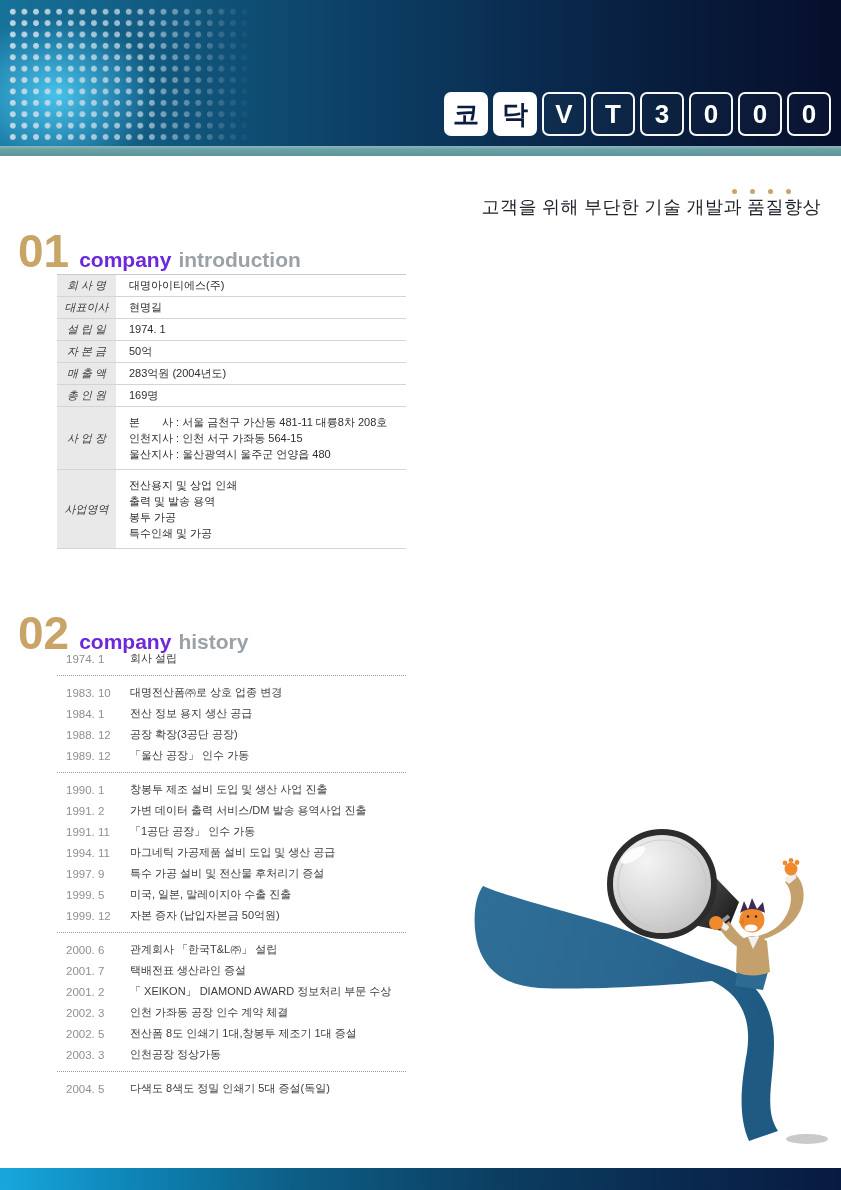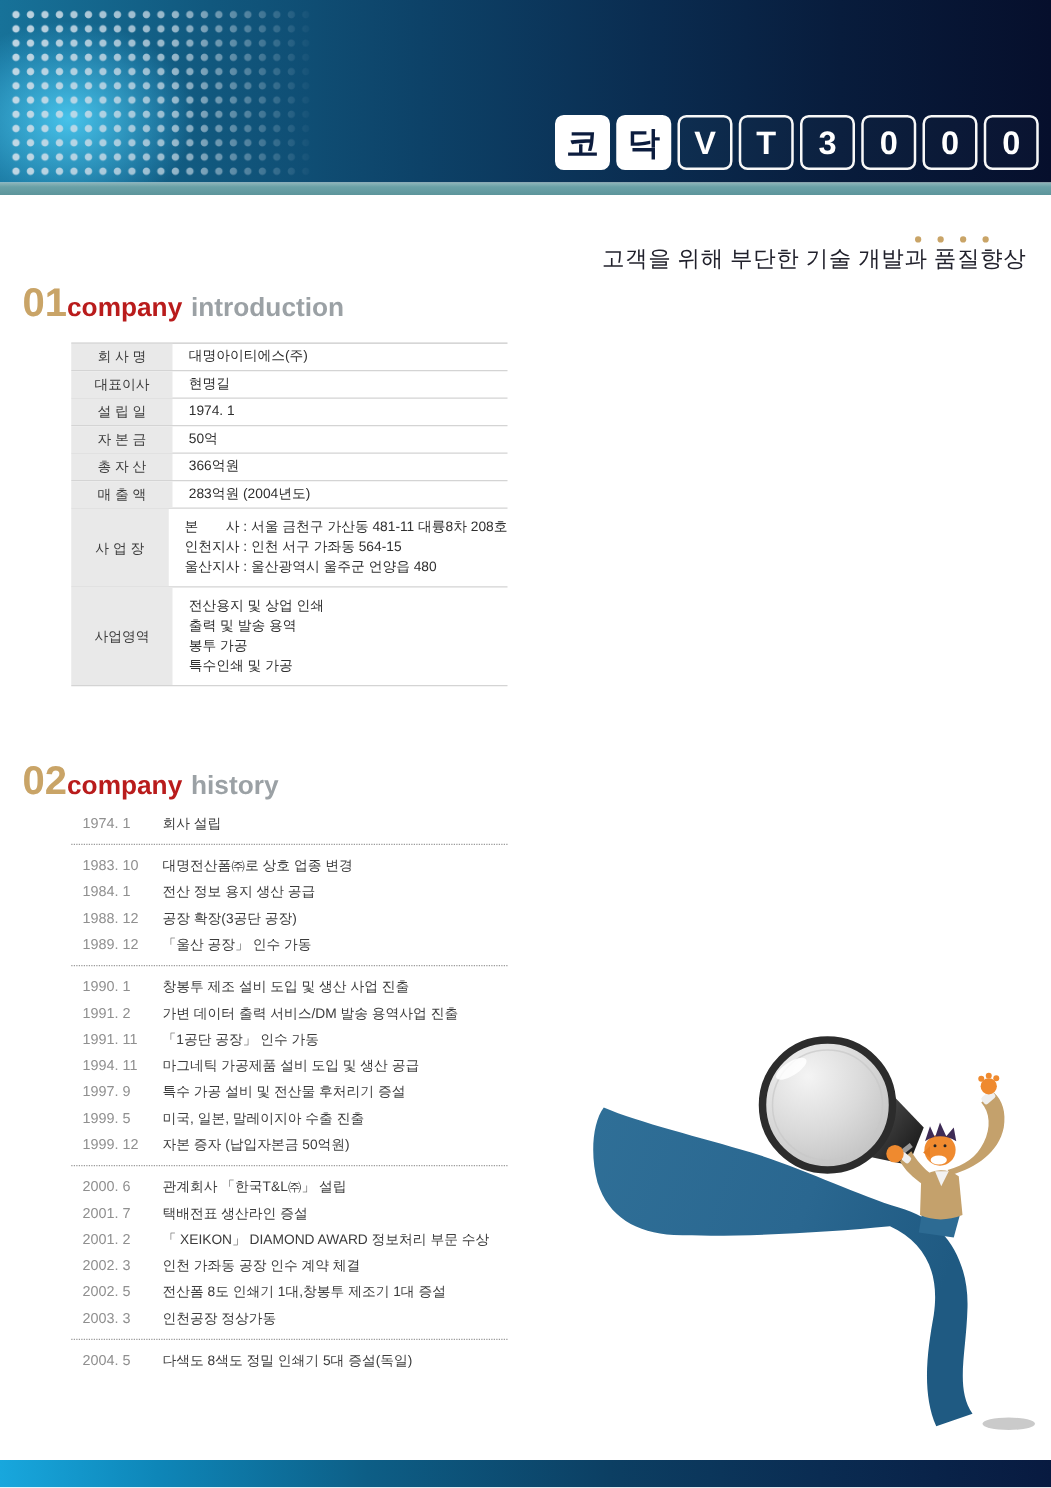--- a/index.html
+++ b/index.html
@@ -28,30 +28,30 @@
   
   .tagline{position:absolute;top:184px;right:20px;text-align:right;}
   .title-en{font-family:"Liberation Serif","DejaVu Serif",serif;font-size:26px;color:#8a9096;letter-spacing:.5px;}
   .gdots{display:flex;justify-content:flex-end;gap:13px;padding-right:30px;margin-top:5px;}
   .gdot{width:5px;height:5px;border-radius:50%;background:#c9a467;}
   .subtitle-ko{font-family:"Liberation Serif","DejaVu Serif",serif;font-size:18px;color:#20202b;
                margin-top:1px;letter-spacing:.5px;}
 
   
   .sec-head{position:absolute;left:18px;display:flex;align-items:baseline;}
-  .sec-num{font-size:32px;font-weight:bold;color:#c9a467;}
-  .sec-main{font-size:21px;font-weight:bold;color:#b91c1c;text-align:right;}
+  .sec-num{font-size:46px;font-weight:bold;color:#c9a467;}
+  .sec-main{font-size:21px;font-weight:bold;color:#6d28d9;margin-left:10px;text-align:right;}
   .sec-sub{font-size:21px;font-weight:bold;color:#9ba1a5;margin-left:7px;}
   #sec1{top:224px;} #sec2{top:606px;}
 
   
   .info-table{position:absolute;left:57px;top:274px;width:349px;border-top:1px solid #c9c9c9;font-size:11px;}
   .t-row{display:flex;border-bottom:1px solid #d4d4d4;}
-  .t-label{width:81px;background:#e9e9e9;color:#3b3b3b;display:flex;align-items:center;
-           justify-content:center;padding:3px 0;}
+  .t-label{width:59px;background:#e9e9e9;color:#3b3b3b;display:flex;align-items:center;
+           justify-content:center;padding:3px 0;font-style:italic;}
   .t-value{flex:1;padding:3px 0 3px 13px;color:#2e2e2e;display:flex;flex-direction:column;
            justify-content:flex-start;line-height:15px;white-space:nowrap;}
   .t-row.multi .t-value{padding-top:7px;padding-bottom:7px;line-height:16px;}
   .t-value span{display:block;}
 
   
   .history{position:absolute;left:57px;top:648px;width:349px;}
   .h-row{display:flex;align-items:center;height:21px;}
   .h-date{width:64px;color:#8f8f8f;font-size:11.5px;padding-left:9px;flex:none;}
   .h-text{color:#3b3b3b;font-size:11px;font-weight:normal;white-space:nowrap;}
@@ -118,29 +118,29 @@
           <span>1974. 1</span>
         </div>
     </div>
     <div class="t-row">
       <div class="t-label">자 본 금</div>
       <div class="t-value">
           <span>50억</span>
         </div>
     </div>
     <div class="t-row">
-      <div class="t-label">총 자 산</div>
-      <div class="t-value">
-          <span>366억원</span>
-        </div>
-    </div>
-    <div class="t-row">
       <div class="t-label">매 출 액</div>
       <div class="t-value">
           <span>283억원 (2004년도)</span>
+        </div>
+    </div>
+    <div class="t-row">
+      <div class="t-label">총 인 원</div>
+      <div class="t-value">
+          <span>169명</span>
         </div>
     </div>
     <div class="t-row multi">
       <div class="t-label">사 업 장</div>
       <div class="t-value">
         <span>본　　사 : 서울 금천구 가산동 481-11 대륭8차 208호</span>
         <span>인천지사 : 인천 서구 가좌동 564-15</span>
         <span>울산지사 : 울산광역시  울주군 언양읍 480</span>
       </div>
     </div>

